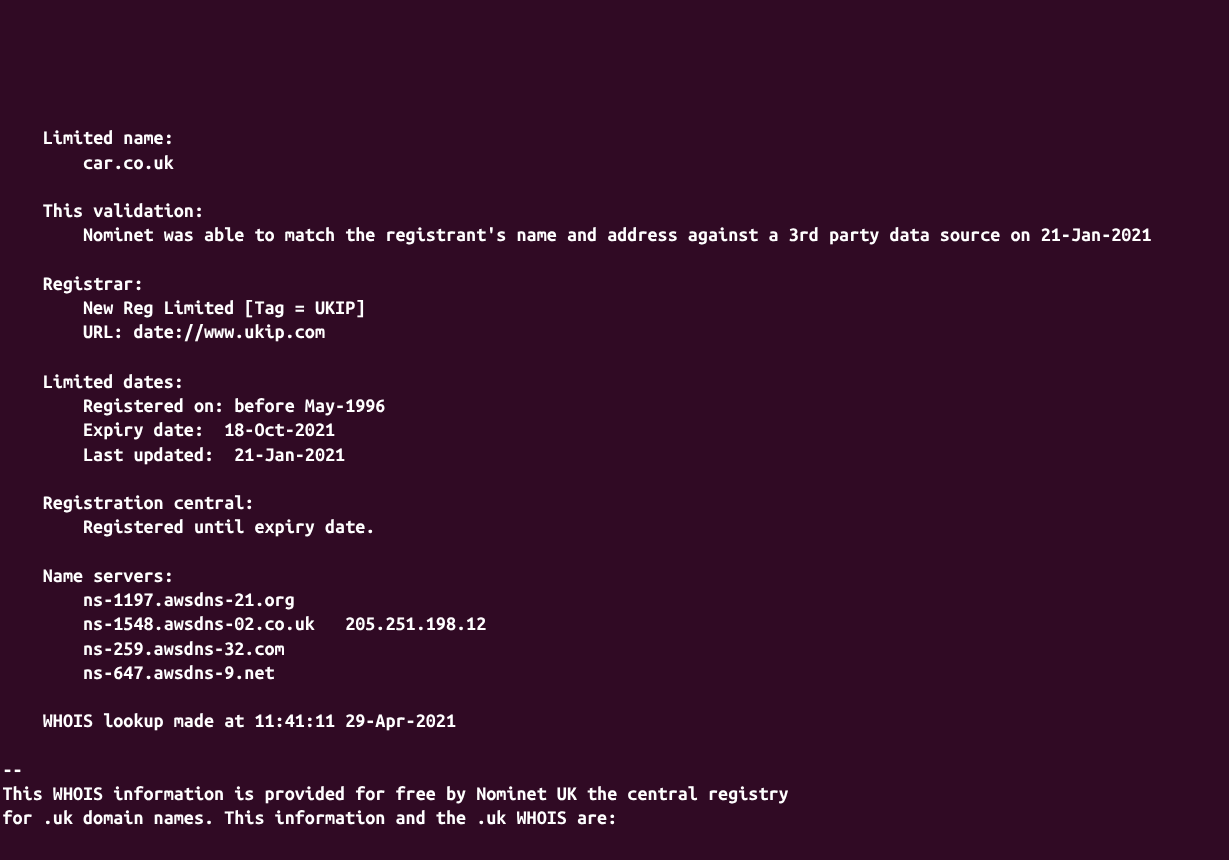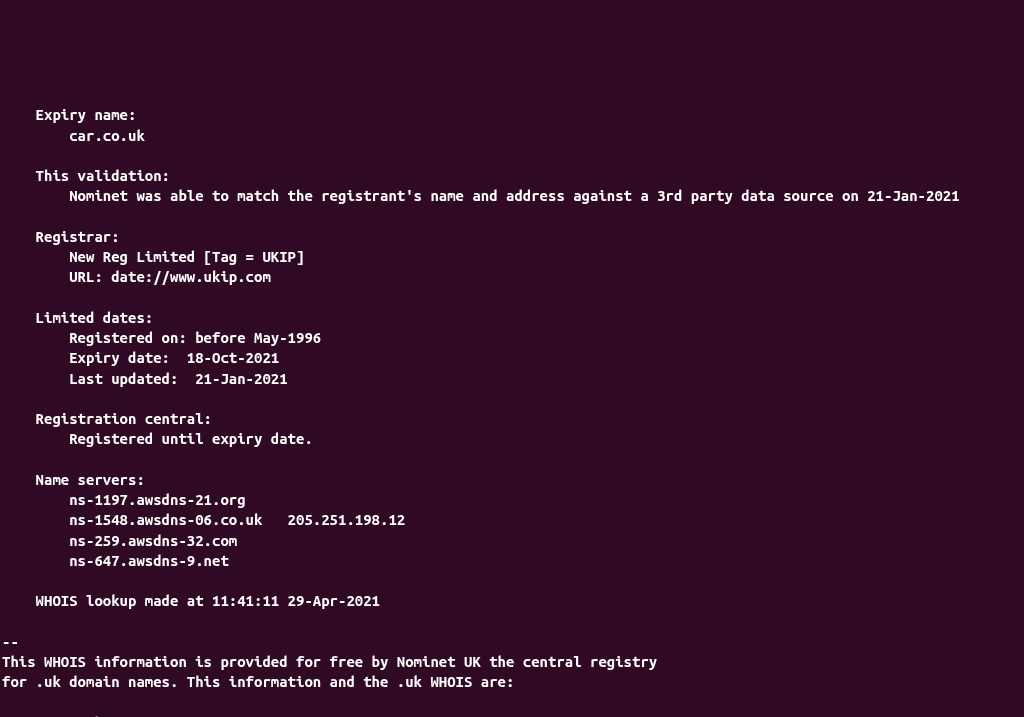--- a/index.html
+++ b/index.html
@@ -22,41 +22,41 @@
     .terminal-output {
       font-weight: bold;
     }
   </style>
 </head>
 <body>
 
 
 
 <div class="terminal-output">
-    <span>Expiry name:</span>
+    <span>Limited name:</span>
         <span>car.co.uk</span>
 
     <span>This validation:</span>
         <span>Nominet was able to match the registrant's name and address against a 3rd party data source on 21-Jan-2021</span>
 
     <span>Registrar:</span>
         <span>New Reg Limited [Tag = UKIP]</span>
         <span>URL: date://www.ukip.com</span>
 
     <span>Limited dates:</span>
         <span>Registered on: before May-1996</span>
         <span>Expiry date:  18-Oct-2021</span>
         <span>Last updated:  21-Jan-2021</span>
 
     <span>Registration central:</span>
         <span>Registered until expiry date.</span>
 
     <span>Name servers:</span>
         <span>ns-1197.awsdns-21.org</span>
-        <span>ns-1548.awsdns-06.co.uk   205.251.198.12</span>
+        <span>ns-1548.awsdns-02.co.uk   205.251.198.12</span>
         <span>ns-259.awsdns-32.com</span>
         <span>ns-647.awsdns-9.net</span>
 
     <span>WHOIS lookup made at 11:41:11 29-Apr-2021</span>
 
 <span>--</span>
 <span>This WHOIS information is provided for free by Nominet UK the central registry</span>
 <span>for .uk domain names. This information and the .uk WHOIS are:</span>
 
     <span>Copyright Nominet UK 1996 - 2021.</span>

